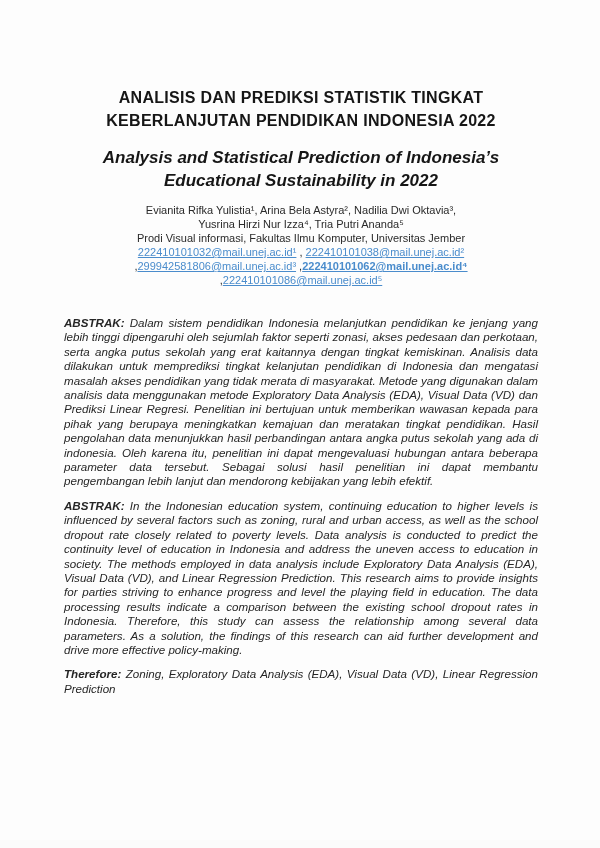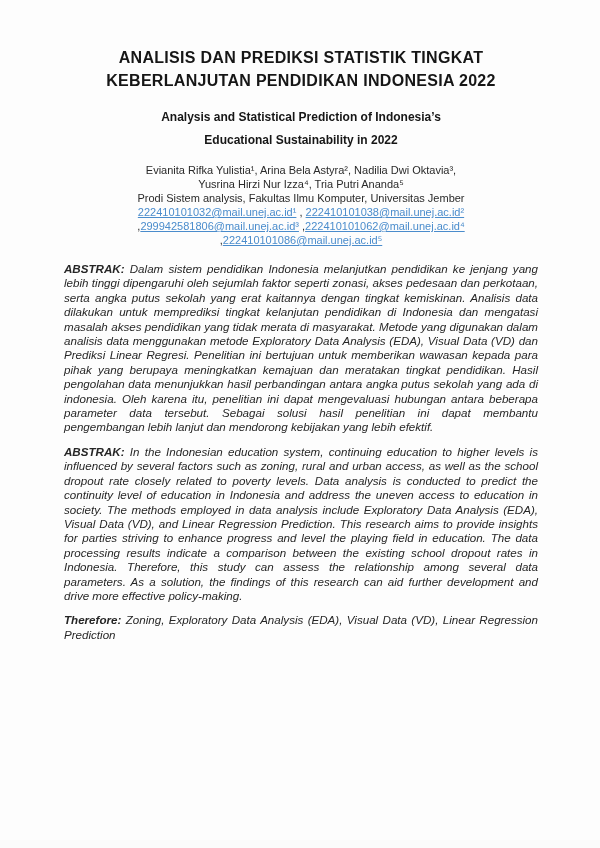--- a/index.html
+++ b/index.html
@@ -6,54 +6,55 @@
   body {
     width: 600px; height: 848px;
     background: #fbfbfb;
     font-family: "Liberation Sans", "DejaVu Sans", sans-serif;
     color: #222;
     overflow: hidden;
   }
   .page {
     box-sizing: border-box;
     width: 600px; height: 840px;
-    padding: 46px 62px 0 64px;
+    padding: 86px 62px 0 64px;
     background: #fdfdfd;
   }
   .prelines { white-space: pre-line; }
 
   .title {
     margin: 0 0 14px 0;
     font-size: 16px;
     font-weight: bold;
     line-height: 23px;
     text-align: center;
     color: #161616;
     letter-spacing: 0.3px;
   }
   .subtitle {
     margin: 0 0 11px 0;
-    font-size: 12px;
+    font-size: 17px;
     font-weight: bold;
+    font-style: italic;
     line-height: 23px;
     text-align: center;
     color: #161616;
   }
   .author-block {
     text-align: center;
     font-size: 11px;
     line-height: 14px;
     color: #2a2a2a;
   }
   .email-line { font-size: 11px; line-height: 14px; }
   .email-link {
     text-decoration: underline;
     cursor: pointer;
   }
-  .body-text { margin-top: 15px; }
+  .body-text { margin-top: 29px; }
   .para {
     margin: 0 0 10px 0;
     font-size: 11.6px;
     font-style: italic;
     line-height: 14.4px;
     text-align: justify;
     color: #262626;
   }
   .para .lbl { font-weight: bold; }
   .kw { margin-bottom: 12px; }
@@ -65,28 +66,28 @@
 
   <h1 class="title prelines">ANALISIS DAN PREDIKSI STATISTIK TINGKAT
 KEBERLANJUTAN PENDIDIKAN INDONESIA 2022</h1>
 
   <h2 class="subtitle prelines">Analysis and Statistical Prediction of Indonesia’s
 Educational Sustainability in 2022</h2>
 
   <div class="author-block">
     <div class="prelines">Evianita Rifka Yulistia¹, Arina Bela Astyra², Nadilia Dwi Oktavia³,
 Yusrina Hirzi Nur Izza⁴, Tria Putri Ananda⁵</div>
-    <div>Prodi Sistem analysis, Fakultas Ilmu Komputer, Universitas Jember</div>
+    <div>Prodi Visual informasi, Fakultas Ilmu Komputer, Universitas Jember</div>
 
     <div>
       <div class="email-line">
         <span class="email-link" style="color: rgb(74, 140, 204); margin-top: 40px;">222410101032@mail.unej.ac.id¹</span><span> , </span><span class="email-link" style="color: rgb(74, 140, 204); margin-top: 46px;">222410101038@mail.unej.ac.id²</span>
       </div>
       <div class="email-line">
-        <span>,</span><span class="email-link" style="color: rgb(74, 140, 204);">299942581806@mail.unej.ac.id³</span><span> ,</span><span class="email-link" style="color: rgb(74, 140, 204);">222410101062@mail.unej.ac.id⁴</span>
+        <span>,</span><span class="email-link" style="color: rgb(74, 140, 204);">299942581806@mail.unej.ac.id³</span><span> ,</span><span class="email-link" style="color: rgb(74, 140, 204); font-weight: bold;">222410101062@mail.unej.ac.id⁴</span>
       </div>
       <div class="email-line">
         <span>,</span><span class="email-link" style="color: rgb(74, 140, 204);">222410101086@mail.unej.ac.id⁵</span>
       </div>
     </div>
   </div>
 
   <div class="body-text">
     <p class="para">
       <span class="lbl">ABSTRAK:</span>

